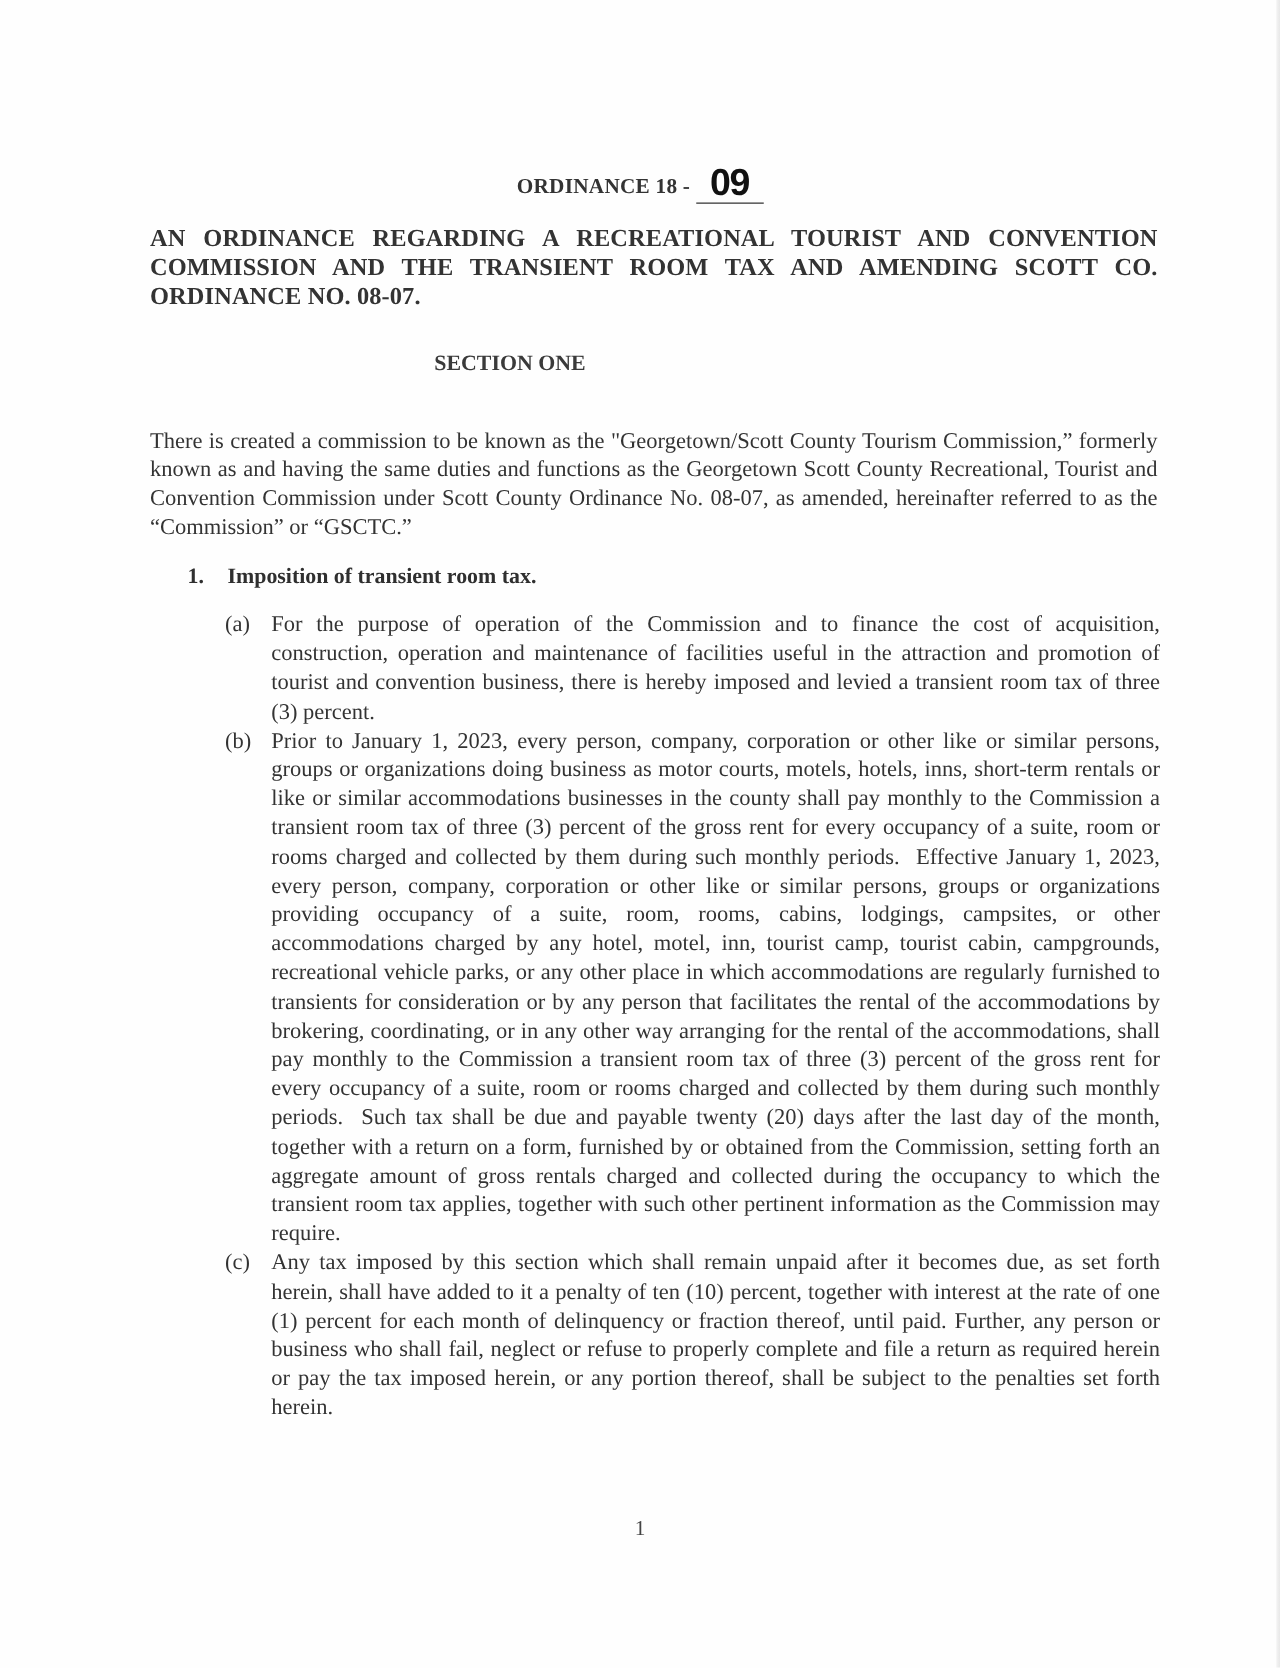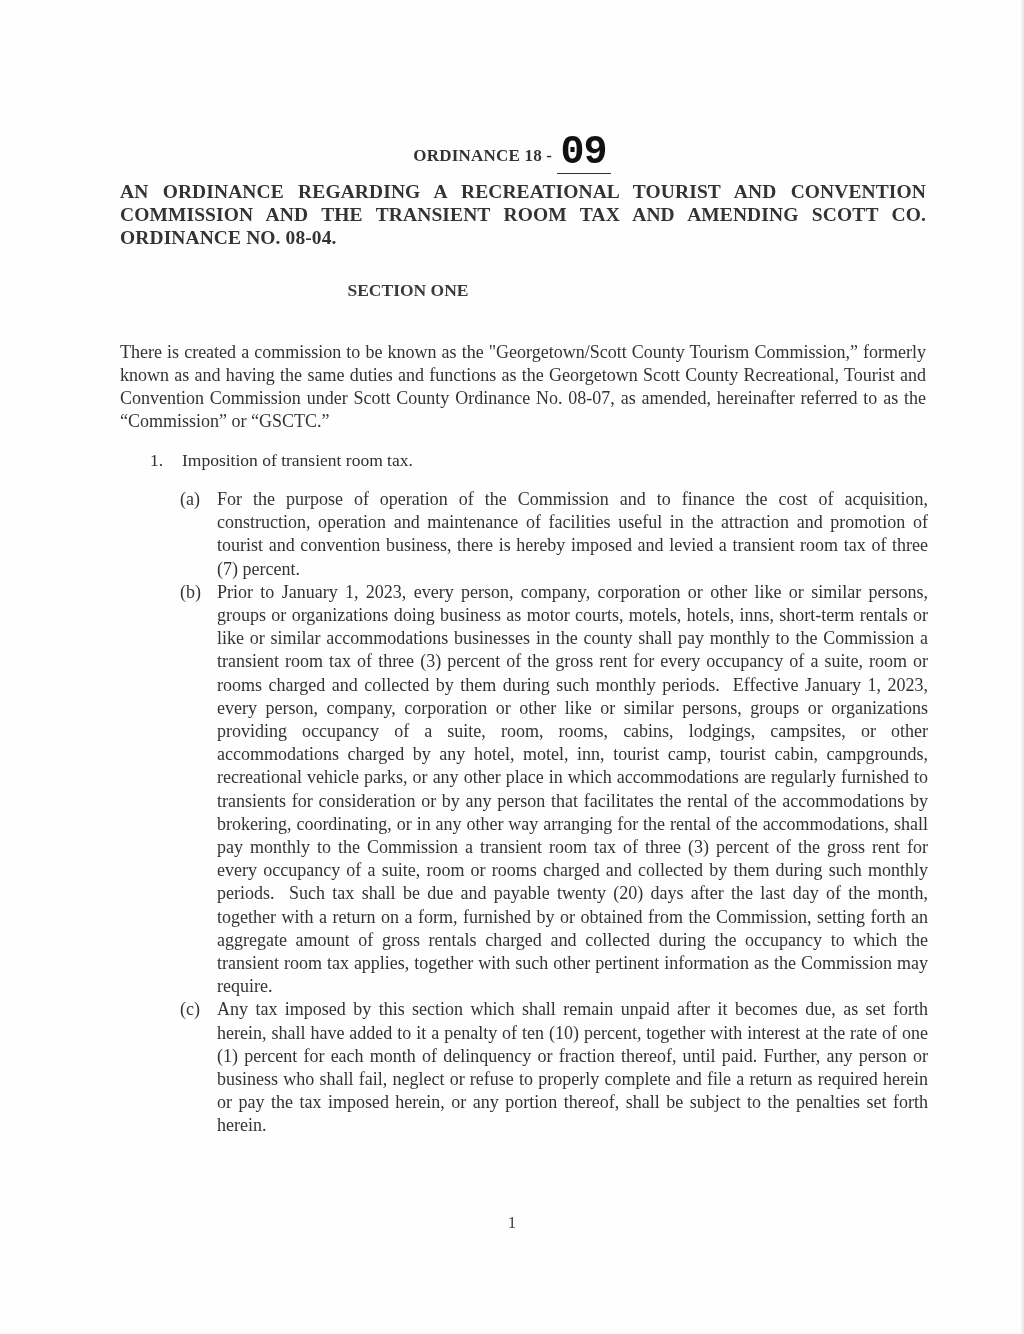--- a/index.html
+++ b/index.html
@@ -35,23 +35,23 @@
     }
     .ord-number .blank {
       display: inline-block;
       border-bottom: 1.5px solid #333;
       min-width: 54px;
       text-align: center;
       position: relative;
       vertical-align: baseline;
     }
     .ord-number .handwritten {
-      font-family: Liberation Mono, monospace;
+      font-family: Liberation Sans, sans-serif;
       font-weight: bold;
-      font-size: 40px;
+      font-size: 30px;
       color: #111;
       position: relative;
       top: 2px;
       letter-spacing: -1px;
     }
     .title {
       position: absolute;
       top: 180px;
       left: 120px;
       width: 806px;
@@ -82,21 +82,21 @@
       line-height: 23px;
       text-align: justify;
       color: #333;
       margin-top: 16px;
     }
     .item-heading {
       position: absolute;
       top: 450px;
       left: 150px;
       font-size: 17.5px;
-      font-weight: normal;
+      font-weight: bold;
       color: #2f2f2f;
     }
     .item-heading .num {
       display: inline-block;
       width: 32px;
     }
     .subsections {
       position: absolute;
       top: 488px;
       left: 180px;
@@ -136,34 +136,34 @@
 </head>
 <body>
 
 <div class="page">
 
   <div class="ord-number">
     <span>ORDINANCE 18 -</span>
     <span class="blank"><span class="handwritten">09</span></span>
   </div>
 
-  <div class="title">AN ORDINANCE REGARDING A RECREATIONAL TOURIST AND CONVENTION COMMISSION AND THE TRANSIENT ROOM TAX AND AMENDING SCOTT CO. ORDINANCE NO. 08-04.</div>
+  <div class="title">AN ORDINANCE REGARDING A RECREATIONAL TOURIST AND CONVENTION COMMISSION AND THE TRANSIENT ROOM TAX AND AMENDING SCOTT CO. ORDINANCE NO. 08-07.</div>
 
   <div class="section-heading">SECTION ONE</div>
 
   <div class="intro">There is created a commission to be known as the "Georgetown/Scott County Tourism Commission,” formerly known as and having the same duties and functions as the Georgetown Scott County Recreational, Tourist and Convention Commission under Scott County Ordinance No. 08-07, as amended, hereinafter referred to as the “Commission” or “GSCTC.”</div>
 
   <div class="item-heading">
     <span class="num">1.</span><span>Imposition of transient room tax.</span>
   </div>
 
   <div class="subsections">
     <div class="sub">
       <span class="label">(a)</span>
-      <span>For the purpose of operation of the Commission and to finance the cost of acquisition, construction, operation and maintenance of facilities useful in the attraction and promotion of tourist and convention business, there is hereby imposed and levied a transient room tax of three (7) percent.</span>
+      <span>For the purpose of operation of the Commission and to finance the cost of acquisition, construction, operation and maintenance of facilities useful in the attraction and promotion of tourist and convention business, there is hereby imposed and levied a transient room tax of three (3) percent.</span>
     </div>
     <div class="sub">
       <span class="label">(b)</span>
       <span>Prior to January 1, 2023, every person, company, corporation or other like or similar persons, groups or organizations doing business as motor courts, motels, hotels, inns, short-term rentals or like or similar accommodations businesses in the county shall pay monthly to the Commission a transient room tax of three (3) percent of the gross rent for every occupancy of a suite, room or rooms charged and collected by them during such monthly periods.&nbsp; Effective January 1, 2023, every person, company, corporation or other like or similar persons, groups or organizations providing occupancy of a suite, room, rooms, cabins, lodgings, campsites, or other accommodations charged by any hotel, motel, inn, tourist camp, tourist cabin, campgrounds, recreational vehicle parks, or any other place in which accommodations are regularly furnished to transients for consideration or by any person that facilitates the rental of the accommodations by brokering, coordinating, or in any other way arranging for the rental of the accommodations, shall pay monthly to the Commission a transient room tax of three (3) percent of the gross rent for every occupancy of a suite, room or rooms charged and collected by them during such monthly periods.&nbsp; Such tax shall be due and payable twenty (20) days after the last day of the month, together with a return on a form, furnished by or obtained from the Commission, setting forth an aggregate amount of gross rentals charged and collected during the occupancy to which the transient room tax applies, together with such other pertinent information as the Commission may require.</span>
     </div>
     <div class="sub">
       <span class="label">(c)</span>
       <span>Any tax imposed by this section which shall remain unpaid after it becomes due, as set forth herein, shall have added to it a penalty of ten (10) percent, together with interest at the rate of one (1) percent for each month of delinquency or fraction thereof, until paid. Further, any person or business who shall fail, neglect or refuse to properly complete and file a return as required herein or pay the tax imposed herein, or any portion thereof, shall be subject to the penalties set forth herein.</span>
     </div>
   </div>

